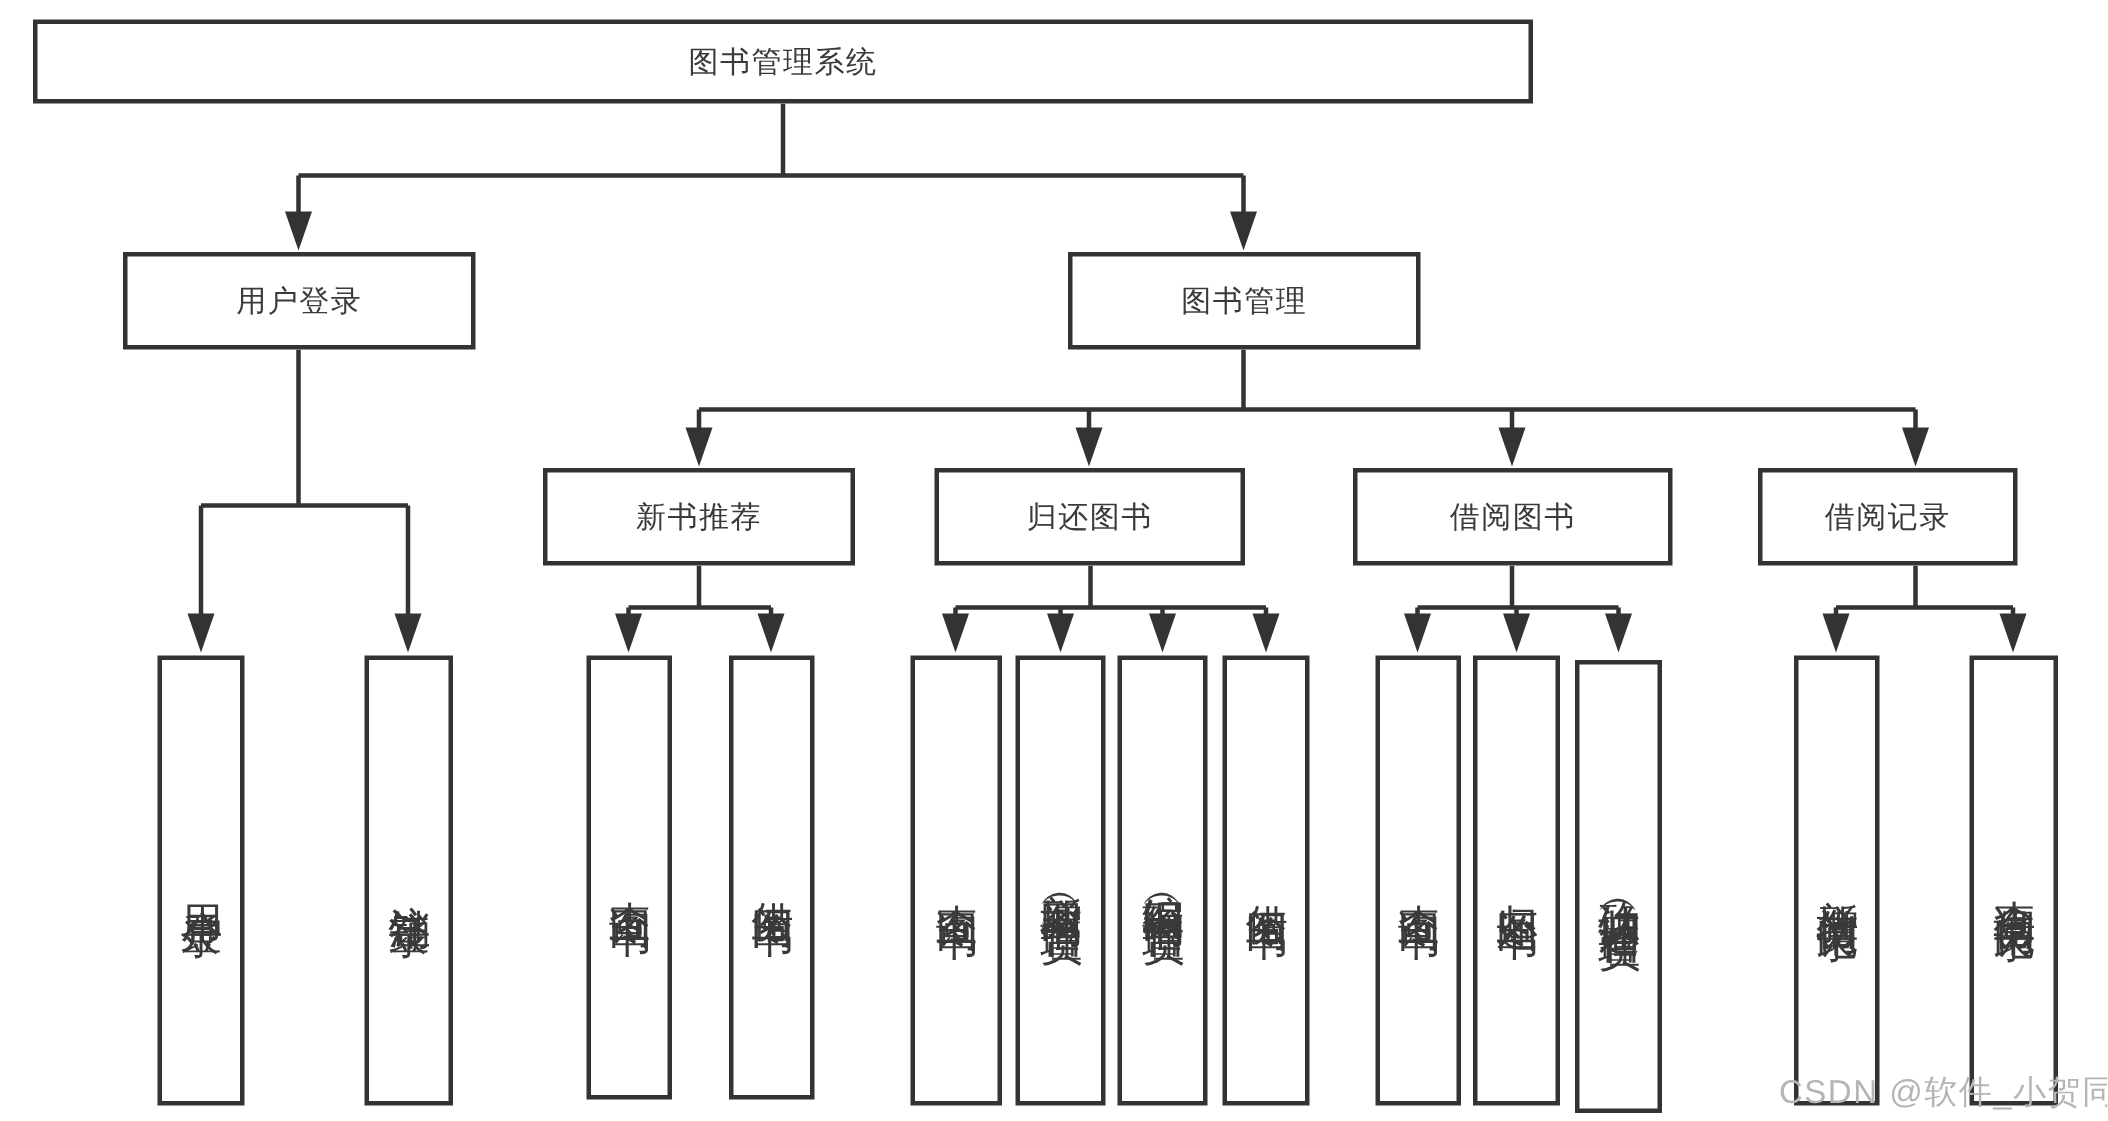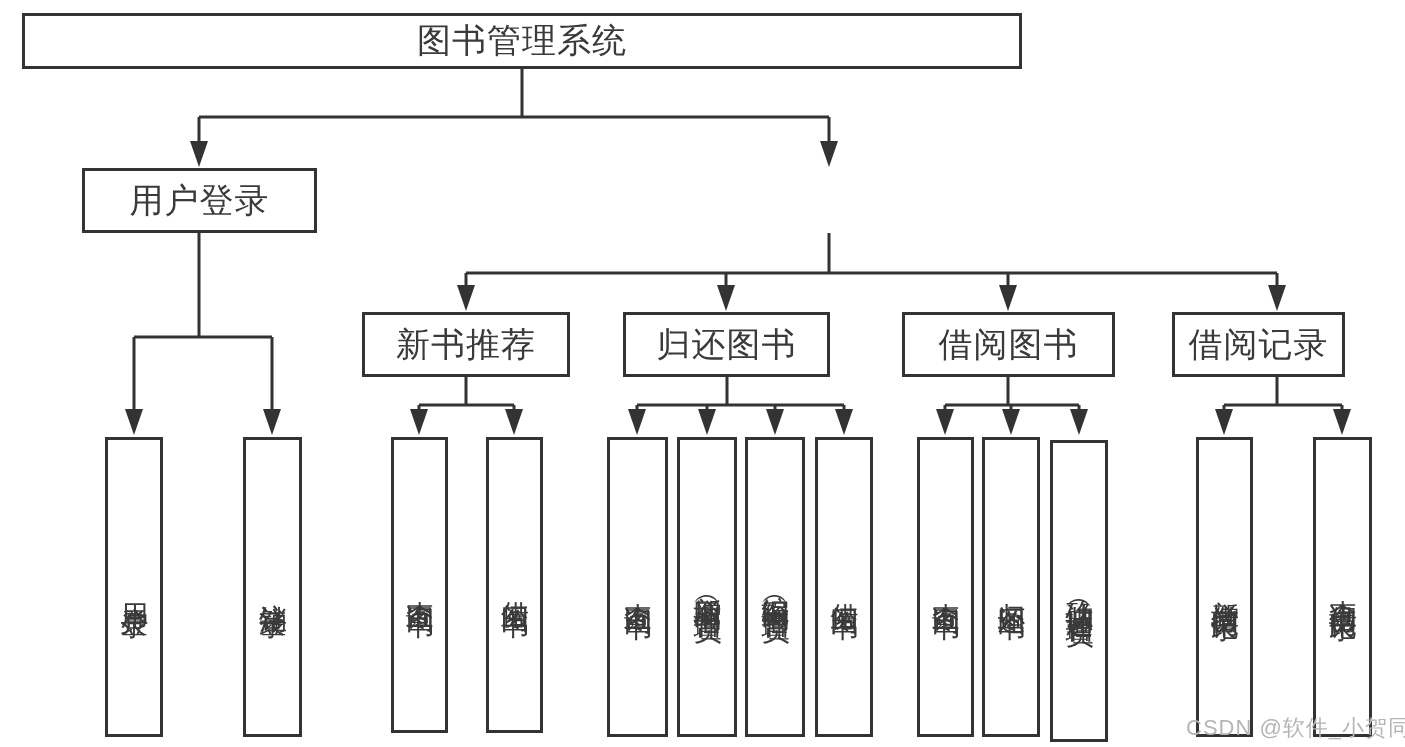--- a/index.html
+++ b/index.html
@@ -19,21 +19,21 @@
   }
   .node {
     position: absolute;
     box-sizing: border-box;
     border: 3px solid #333333;
     background: #ffffff;
     display: flex;
     align-items: center;
     justify-content: center;
     color: #3a3a3a;
-    font-size: 34px;
+    font-size: 20px;
     letter-spacing: 1px;
     white-space: nowrap;
     z-index: 2;
   }
   .vnode {
     position: absolute;
     box-sizing: border-box;
     border: 3px solid #333333;
     background: #ffffff;
     display: flex;
@@ -105,20 +105,21 @@
       <polygon points="1002,409 1020,409 1011,435"></polygon>
       <polygon points="1070,409 1088,409 1079,435"></polygon>
       <polygon points="1215,409 1233,409 1224,435"></polygon>
       <polygon points="1333,409 1351,409 1342,435"></polygon>
     </g>
   </svg>
 
   <div class="node" style="left:22px; top:13px; width:1000px; height:56px;">图书管理系统</div>
 
   <div class="node" style="left:82px; top:168px; width:235px; height:65px;">用户登录</div>
+  <div class="node" style="left:712px; top:168px; width:235px; height:65px;">图书管理</div>
 
   <div class="node" style="left:362px; top:312px; width:208px; height:65px;">新书推荐</div>
   <div class="node" style="left:623px; top:312px; width:207px; height:65px;">归还图书</div>
   <div class="node" style="left:902px; top:312px; width:213px; height:65px;">借阅图书</div>
   <div class="node" style="left:1172px; top:312px; width:173px; height:65px;">借阅记录</div>
 
   <div class="vnode" style="left:105px; top:437px; width:58px; height:300px;">
     <span class="vtext">用户登录</span>
   </div>
   <div class="vnode" style="left:243px; top:437px; width:59px; height:300px;">

